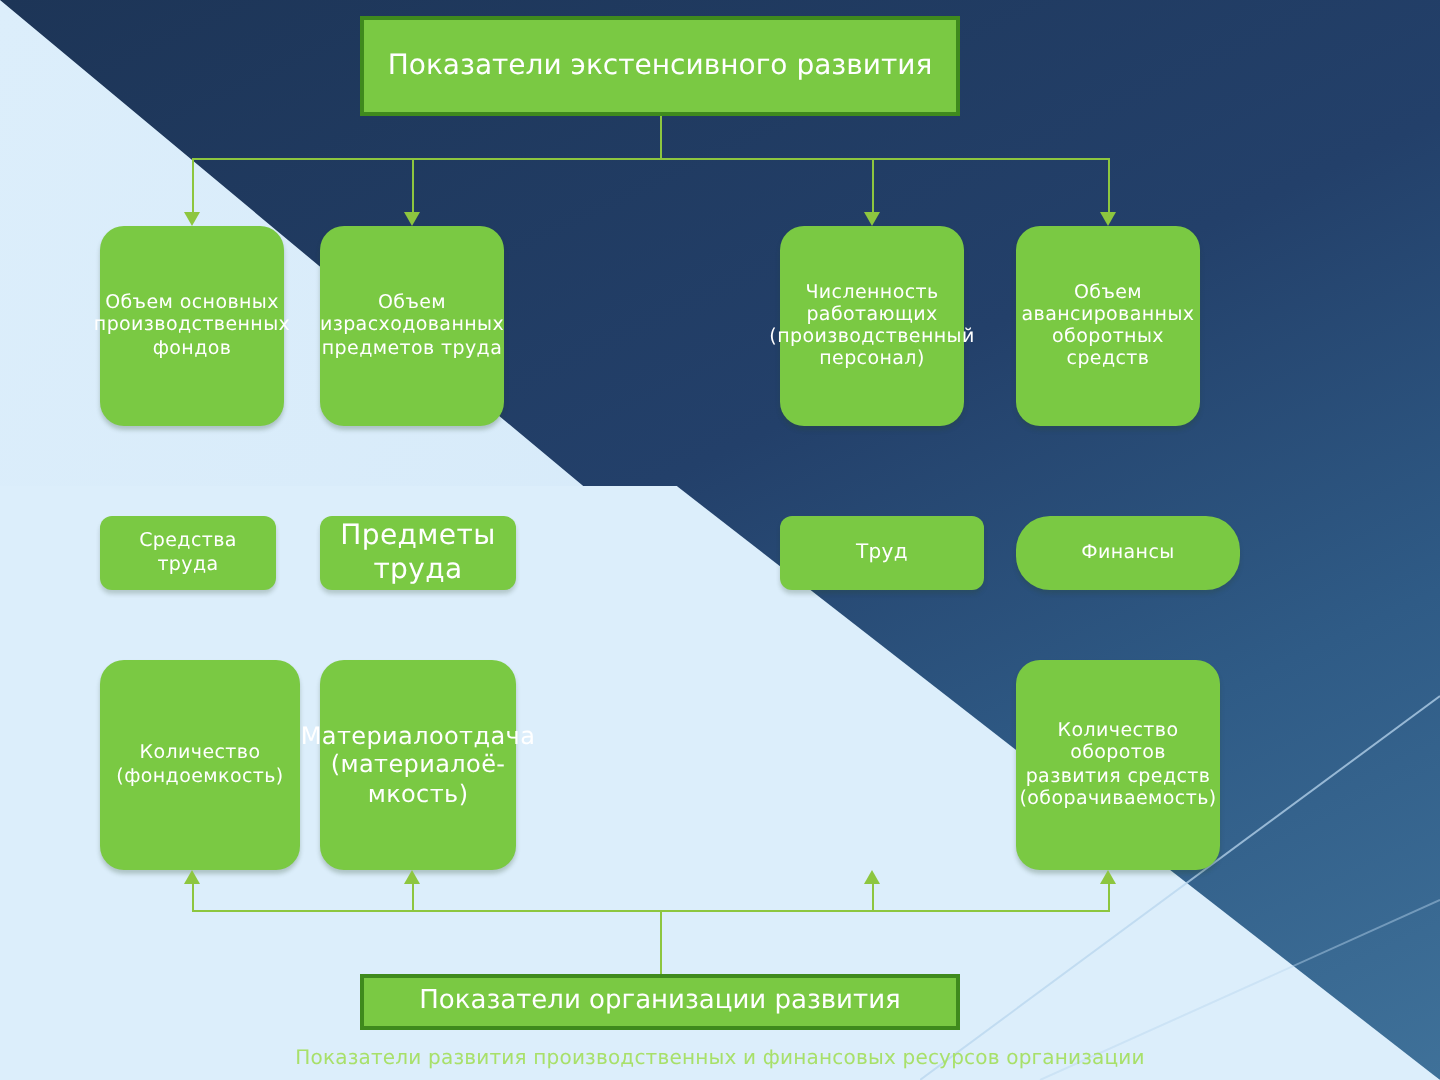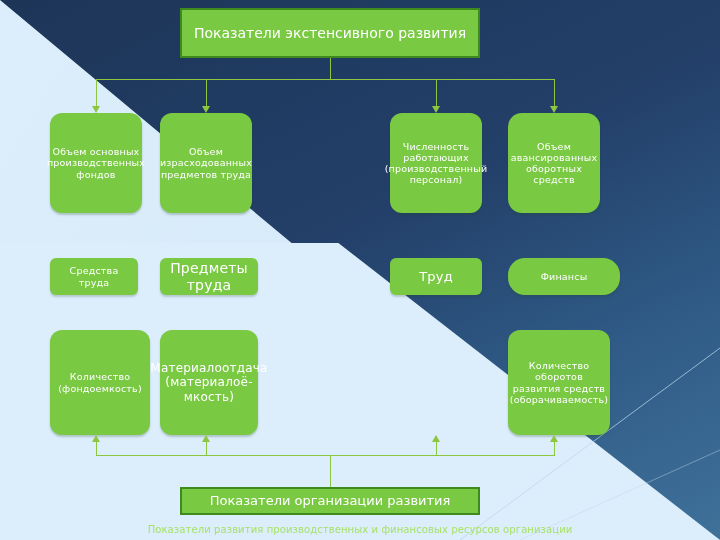--- a/index.html
+++ b/index.html
@@ -115,31 +115,31 @@
 
   <div class="node round" style="left:50px;top:113px;width:92px;height:100px;font-size:9.5px;">
     <span class="txt">Объем основных производственных фондов</span>
   </div>
   <div class="node round" style="left:160px;top:113px;width:92px;height:100px;font-size:9.5px;">
     <span class="txt">Объем израсходованных предметов труда</span>
   </div>
   <div class="node round" style="left:390px;top:113px;width:92px;height:100px;font-size:9.5px;">
     <span class="txt">Численность работающих (производственный персонал)</span>
   </div>
-  <div class="node round" style="left:508px;top:113px;width:92px;height:100px;font-size:9.5px;border-radius:14px;">
+  <div class="node round" style="left:508px;top:113px;width:92px;height:100px;font-size:9.5px;">
     <span class="txt">Объем авансированных оборотных средств</span>
   </div>
 
   <div class="node pill" style="left:50px;top:258px;width:88px;height:37px;font-size:9.5px;">
     <span class="txt">Средства труда</span>
   </div>
   <div class="node pill" style="left:160px;top:258px;width:98px;height:37px;font-size:14px;">
     <span class="txt">Предметы труда</span>
   </div>
-  <div class="node pill" style="left:390px;top:258px;width:92px;height:37px;font-size:13px;align-items:center;">
+  <div class="node pill" style="left:390px;top:258px;width:102px;height:37px;font-size:10px;align-items:center;">
     <span class="txt">Труд</span>
   </div>
   <div class="node pill" style="left:508px;top:258px;width:112px;height:37px;font-size:9.5px;border-radius:17px;">
     <span class="txt">Финансы</span>
   </div>
 
   <div class="node round" style="left:50px;top:330px;width:100px;height:105px;font-size:9.5px;">
     <span class="txt">Количество (фондоемкость)</span>
   </div>
   <div class="node round" style="left:160px;top:330px;width:98px;height:105px;font-size:12px;">

